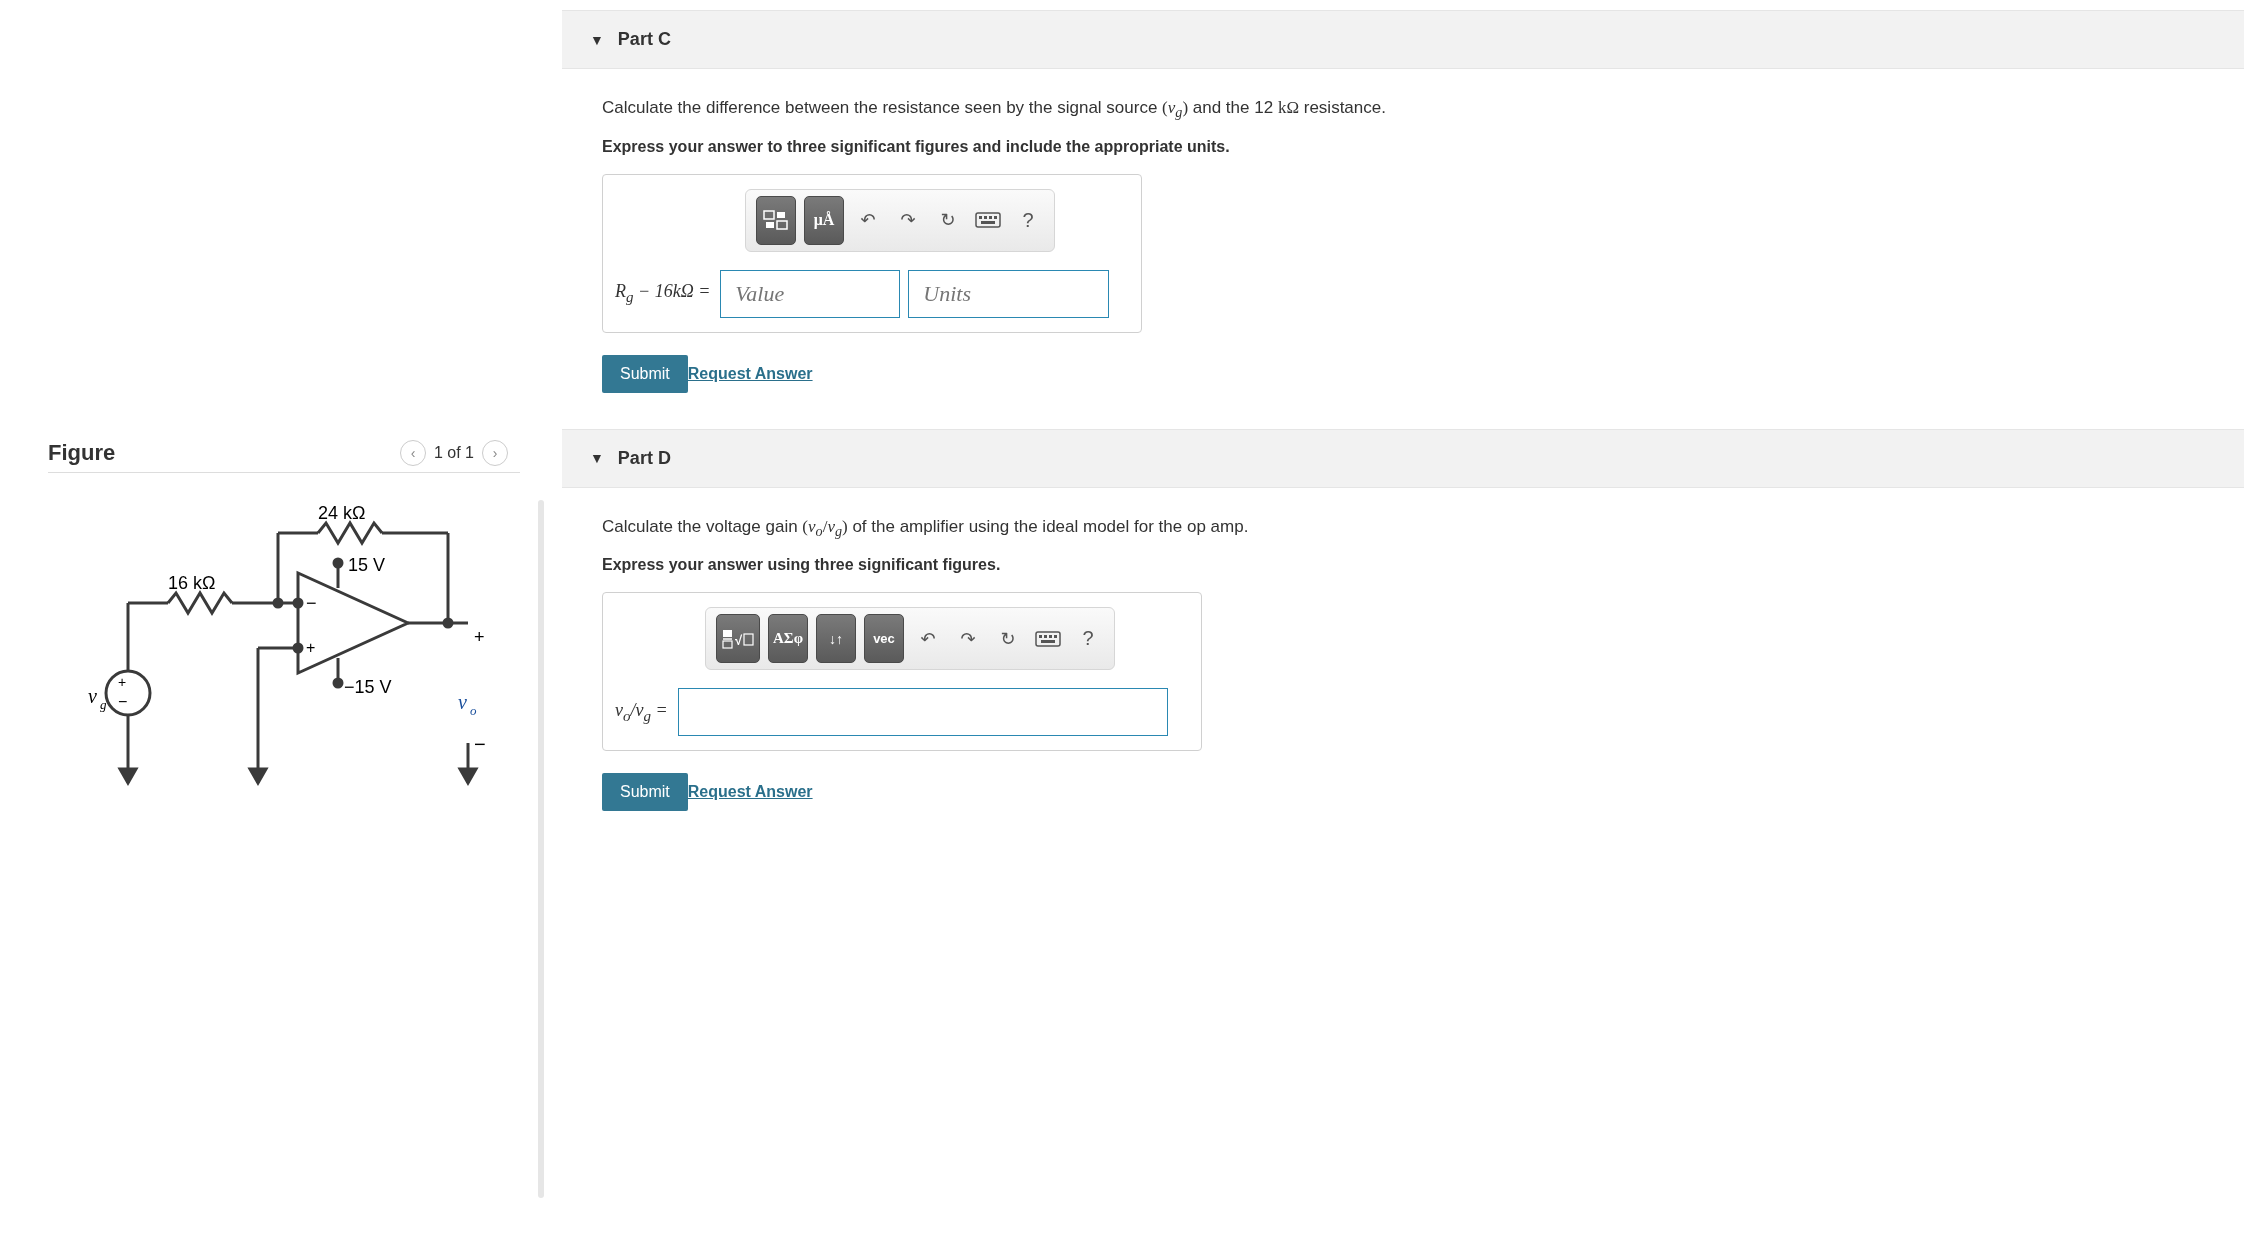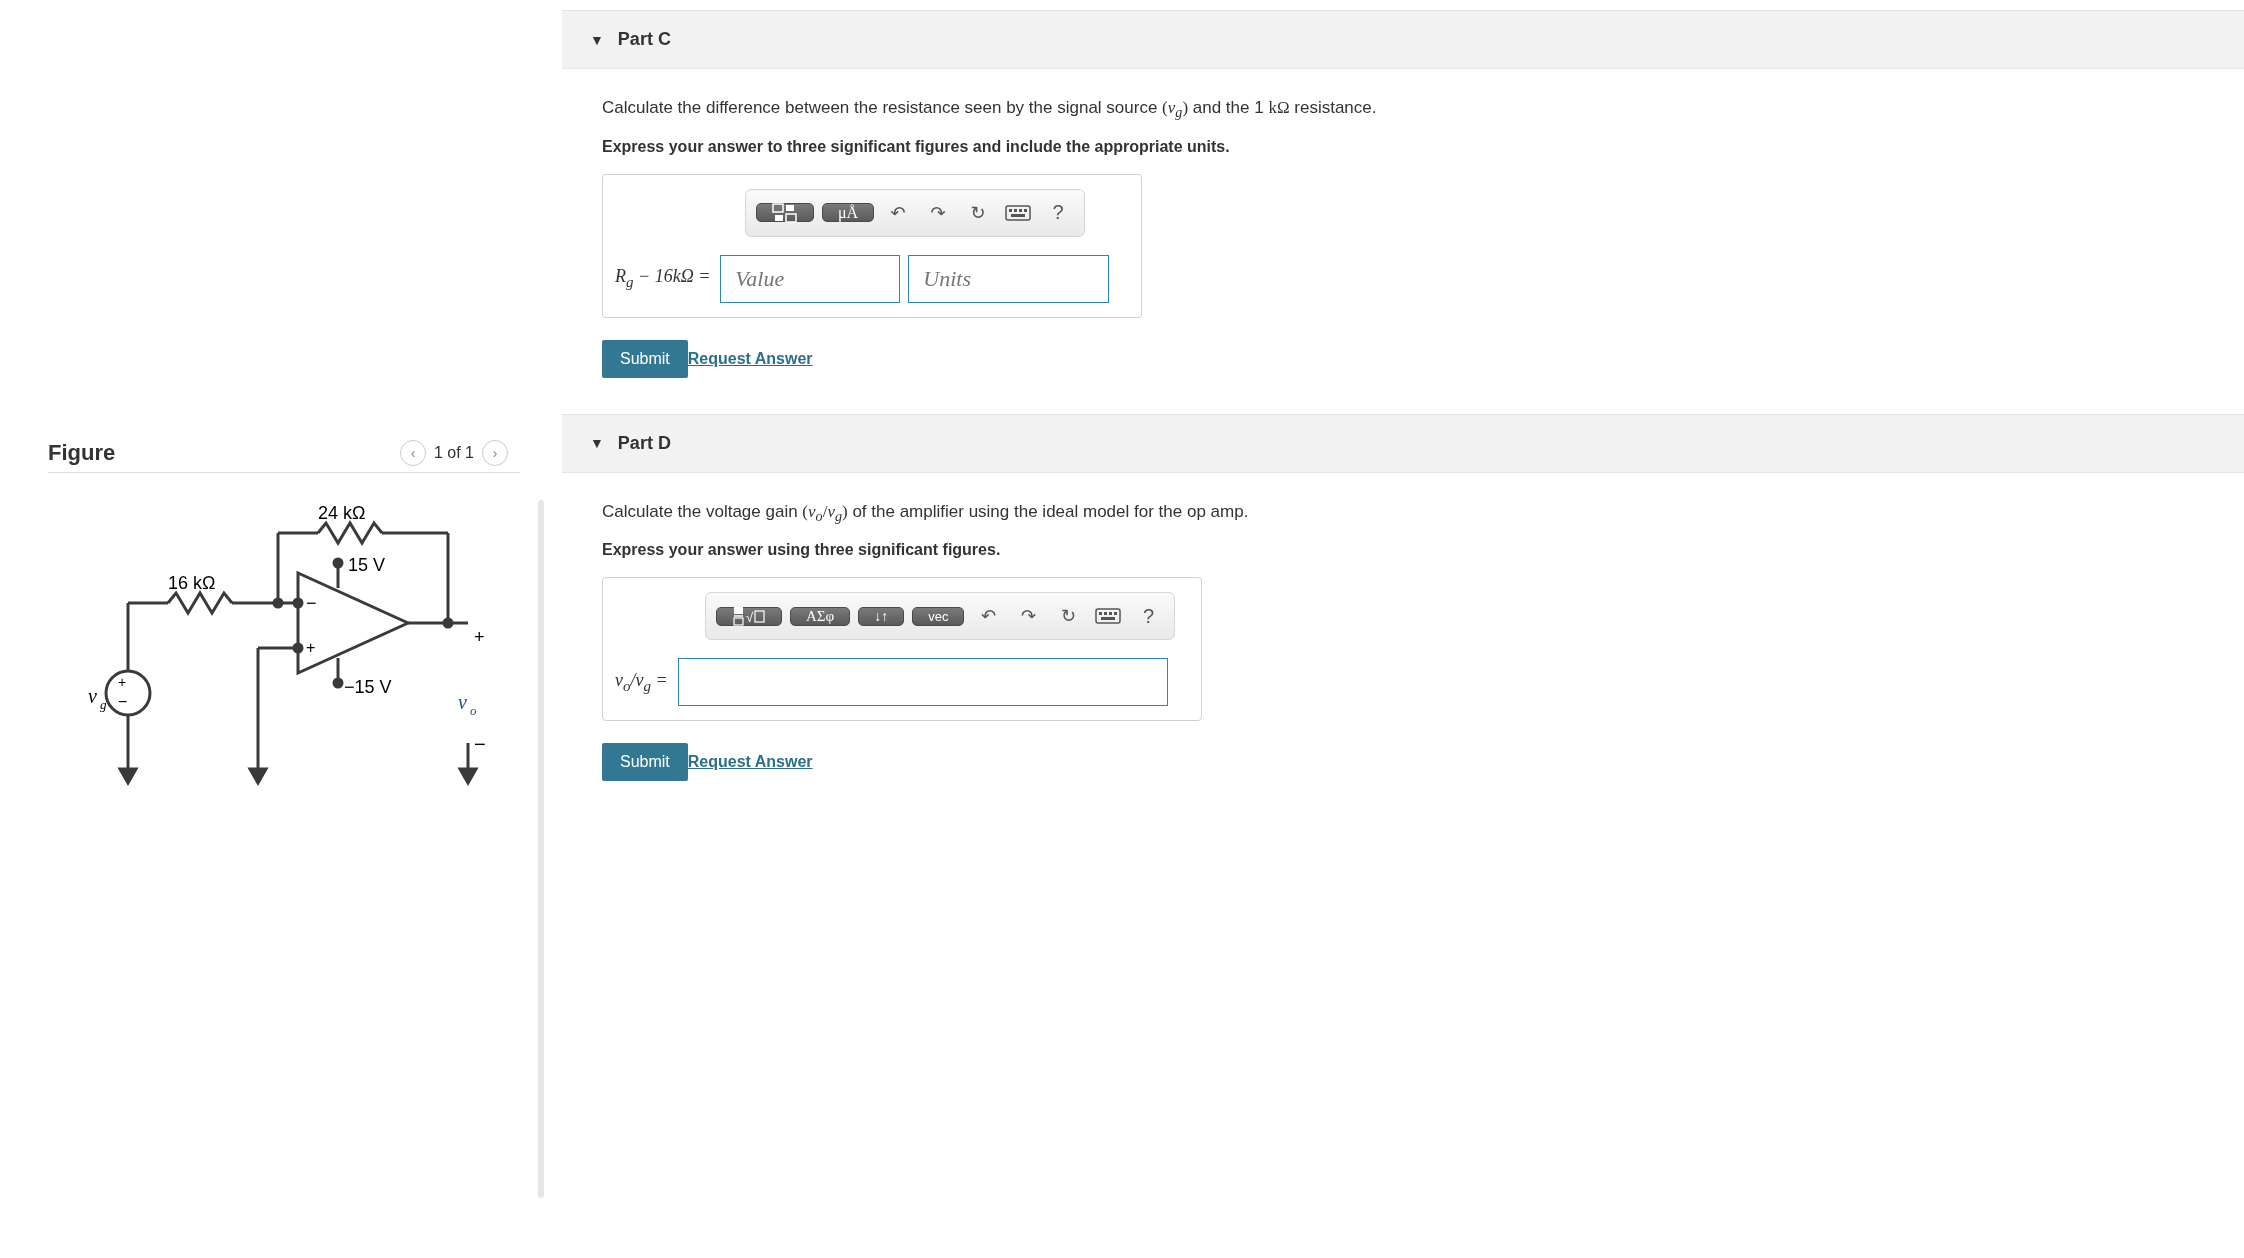--- a/index.html
+++ b/index.html
@@ -108,27 +108,28 @@
     margin-bottom: 18px;
     margin-left: 130px;
   }
   .toolbar.wide { margin-left: 90px; }
   .tool-btn {
     background: linear-gradient(#7a7a7a,#5a5a5a);
     border: 1px solid #4a4a4a;
     border-radius: 5px;
     color: #fff;
     font-size: 14px;
-    height: 19px;
+    height: 49px;
     min-width: 40px;
     display: inline-flex;
     align-items: center;
     justify-content: center;
-    padding: 0 15px;
-    cursor: pointer;
+    padding: 0 4px;
+    cursor: pointer;
+    font-weight: bold;
   }
   .tool-plain {
     background: transparent;
     border: none;
     color: #555;
     height: 34px;
     min-width: 32px;
     display: inline-flex;
     align-items: center;
     justify-content: center;
@@ -265,21 +266,21 @@
   <div class="divider"></div>
 
   <div class="right-pane">
 
     <div class="part-header">
       <span class="caret">▼</span>
       <span>Part C</span>
     </div>
     <div class="part-body">
       <p class="prompt">
-        <span>Calculate the difference between the resistance seen by the signal source </span><span style="font-family:Georgia;serif">(<i>v<sub>g</sub></i>)</span><span> and the 1 </span><span class="kΩ">kΩ</span><span> resistance.</span>
+        <span>Calculate the difference between the resistance seen by the signal source </span><span style="font-family:Georgia;serif">(<i>v<sub>g</sub></i>)</span><span> and the 12 </span><span class="kΩ">kΩ</span><span> resistance.</span>
       </p>
       <p class="instruction">Express your answer to three significant figures and include the appropriate units.</p>
 
       <div class="answer-panel">
         <div class="toolbar">
           <button class="tool-btn">
             <svg width="26" height="20">
                 <rect x="1" y="1" width="10" height="8" fill="none" stroke="#fff" stroke-width="1.5"></rect>
                 <rect x="14" y="2" width="8" height="6" fill="#fff"></rect>
                 <rect x="3" y="12" width="8" height="6" fill="#fff"></rect>

